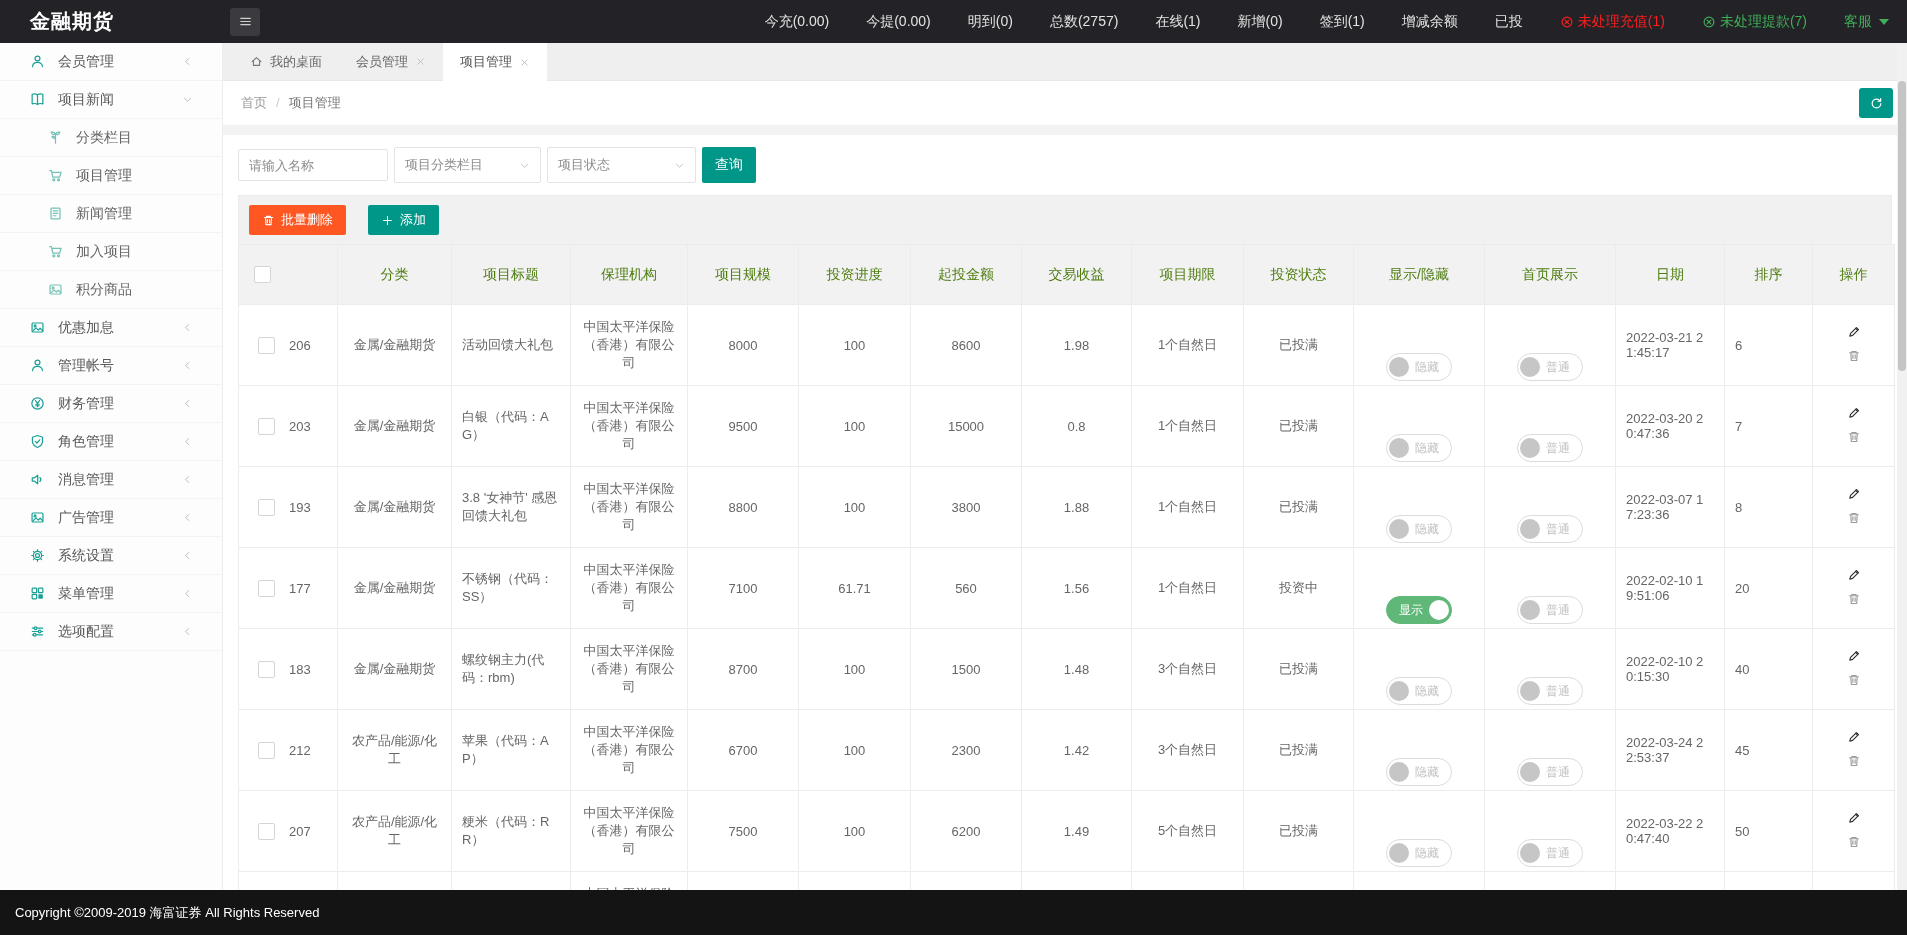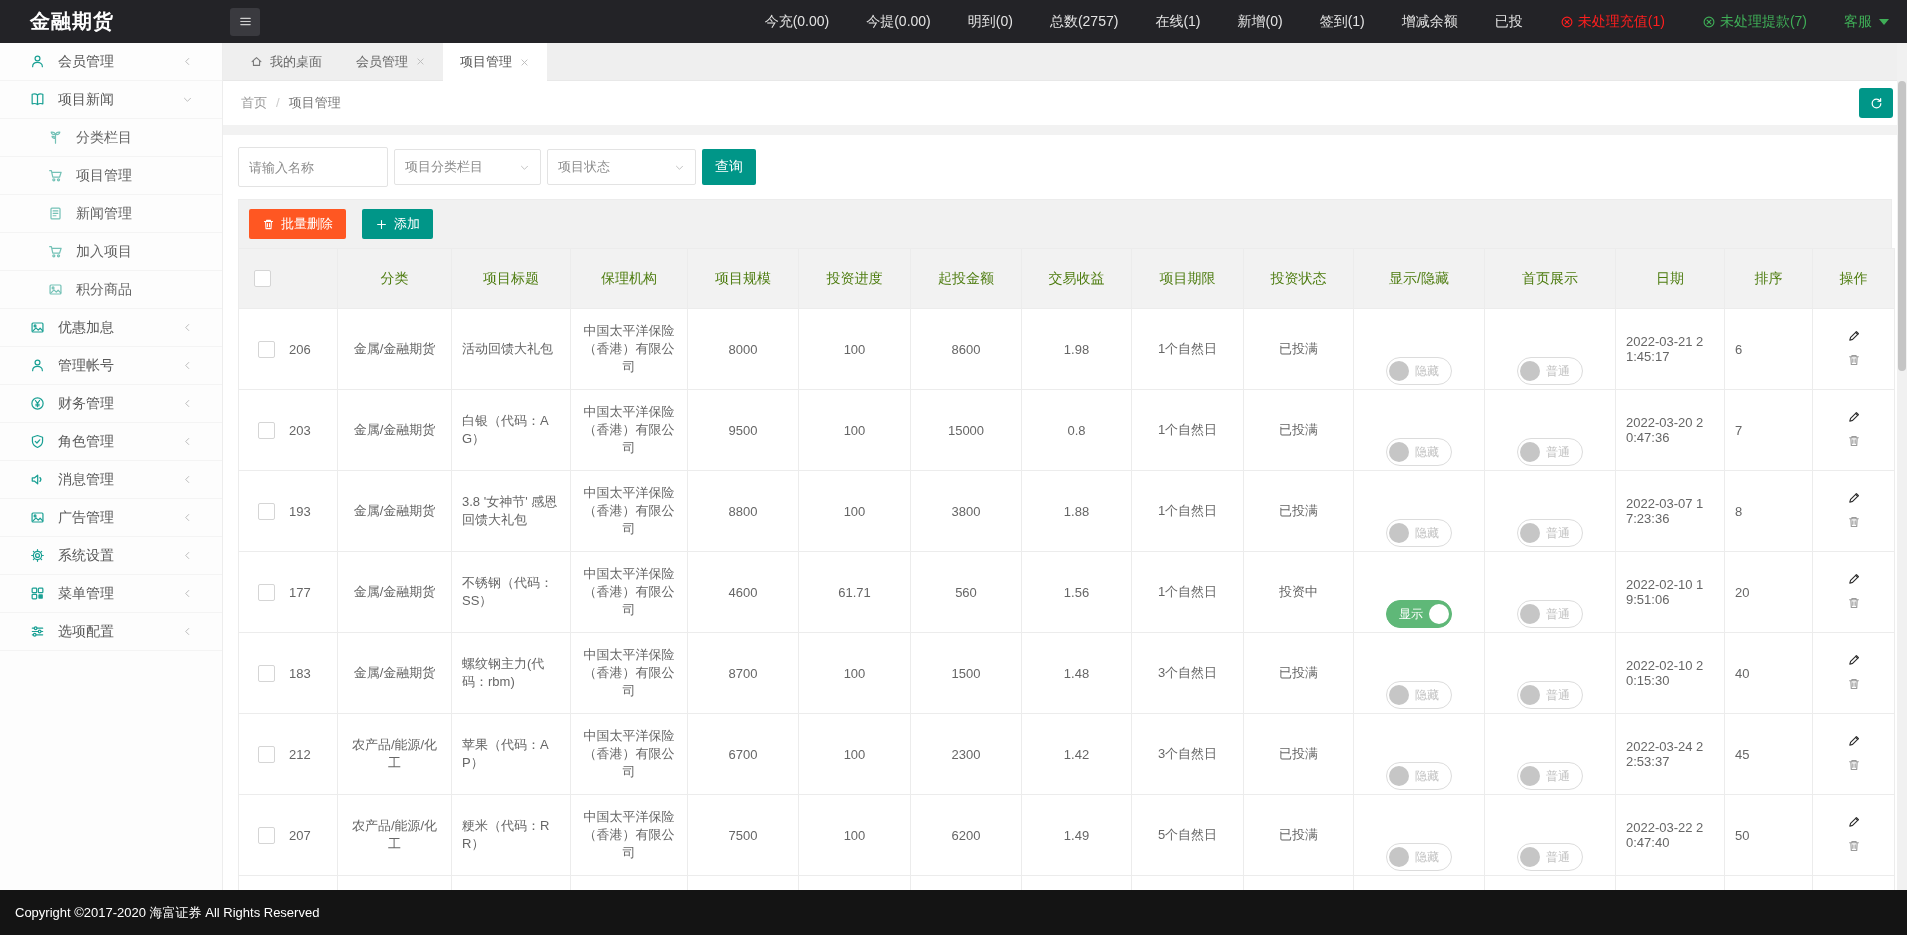--- a/index.html
+++ b/index.html
@@ -33,30 +33,30 @@
   .tab .ic{width:13px;height:13px;color:#777;}
   .tab .x{color:#b9b9b9;width:11px;height:11px;}
   .tab.active{background:#fff;color:#555;height:38px;margin-bottom:-1px;}
   .breadbar{height:44px;background:#fff;display:flex;align-items:center;padding:0 18px;position:relative;}
   .crumb{font-size:13px;color:#999;}
   .crumb .cur{color:#777;}
   .crumb .sep{margin:0 9px;color:#ccc;}
   .refresh-btn{position:absolute;right:14px;top:7px;width:34px;height:30px;background:#009688;border-radius:3px;display:flex;align-items:center;justify-content:center;color:#fff;cursor:pointer;}
   .card{margin-top:10px;background:#fff;}
   .filterbar{display:flex;align-items:center;gap:6px;padding:12px 15px;}
-  .txt-input{width:150px;height:40px;border:1px solid #e3e3e3;border-radius:2px;box-sizing:border-box;padding:0 10px;font-size:13px;color:#666;outline:none;font-family:inherit;}
+  .txt-input{width:150px;height:32px;border:1px solid #e3e3e3;border-radius:2px;box-sizing:border-box;padding:0 10px;font-size:13px;color:#666;outline:none;font-family:inherit;}
   .txt-input::placeholder{color:#8d8d8d;}
   .sel{width:147px;height:36px;border:1px solid #e3e3e3;border-radius:2px;box-sizing:border-box;display:flex;align-items:center;justify-content:space-between;padding:0 10px;font-size:13px;color:#8d8d8d;cursor:pointer;background:#fff;}
   .sel .ic{width:11px;height:11px;color:#bbb;}
   .btn{height:36px;border:none;border-radius:2px;font-size:14px;color:#fff;padding:0 13px;display:inline-flex;align-items:center;gap:6px;cursor:pointer;font-family:inherit;}
   .btn .ic{width:13px;height:13px;}
   .btn.teal{background:#009688;}
   .btn.orange{background:#ff5722;}
   .btn.sm{height:30px;font-size:13px;}
-  .toolbar{margin:0 15px;background:#f1f1f1;padding:9px 10px;display:flex;gap:16px;border:1px solid #ececec;border-bottom:none;}
+  .toolbar{margin:0 15px;background:#f1f1f1;padding:9px 10px;display:flex;gap:22px;border:1px solid #ececec;border-bottom:none;}
   
   .tbl-wrap{margin:0 15px;}
   table{width:100%;border-collapse:collapse;table-layout:fixed;}
   th,td{border:1px solid #ececec;font-weight:normal;font-size:13px;color:#666;text-align:center;padding:4px 10px;box-sizing:border-box;word-break:break-all;background:#fff;}
   thead th{background:#f2f2f2;height:60px;color:#4d7c0f;font-size:14px;padding:4px 6px;}
   tbody tr{height:79px;}
   td.al{text-align:left;}
   .cb{width:15px;height:15px;border:1px solid #d5d5d5;border-radius:2px;background:#fff;flex:none;cursor:pointer;}
   .idcell{display:flex;align-items:center;gap:14px;padding-left:9px;}
   .toggle{display:inline-flex;align-items:center;width:64px;height:26px;border:1px solid #dcdcdc;border-radius:14px;background:#fff;cursor:pointer;position:relative;margin-top:44px;}
@@ -518,21 +518,21 @@
               <tr>
                 <td>
                   <div class="idcell">
                     <div class="cb"></div>
                     <span>177</span>
                   </div>
                 </td>
                 <td>金属/金融期货</td>
                 <td class="al">不锈钢（代码：SS）</td>
                 <td>中国太平洋保险（香港）有限公司</td>
-                <td>4600</td>
+                <td>7100</td>
                 <td>61.71</td>
                 <td>560</td>
                 <td>1.56</td>
                 <td>1个自然日</td>
                 <td>投资中</td>
                 <td><span class="toggle on">
                     <span class="knob"></span>
                     <span class="tlbl">显示</span>
                   </span></td>
                 <td><span class="toggle">
@@ -709,15 +709,15 @@
         </table>
       </div>
     </div>
   </div>
 
   <div class="scrollbar">
       <div class="scroll-thumb"></div>
     </div>
 
   <div class="footer">
-    <span>Copyright ©2017-2020 海富证券 All Rights Reserved</span>
+    <span>Copyright ©2009-2019 海富证券 All Rights Reserved</span>
   </div>
 </div>
 
 </body></html>

